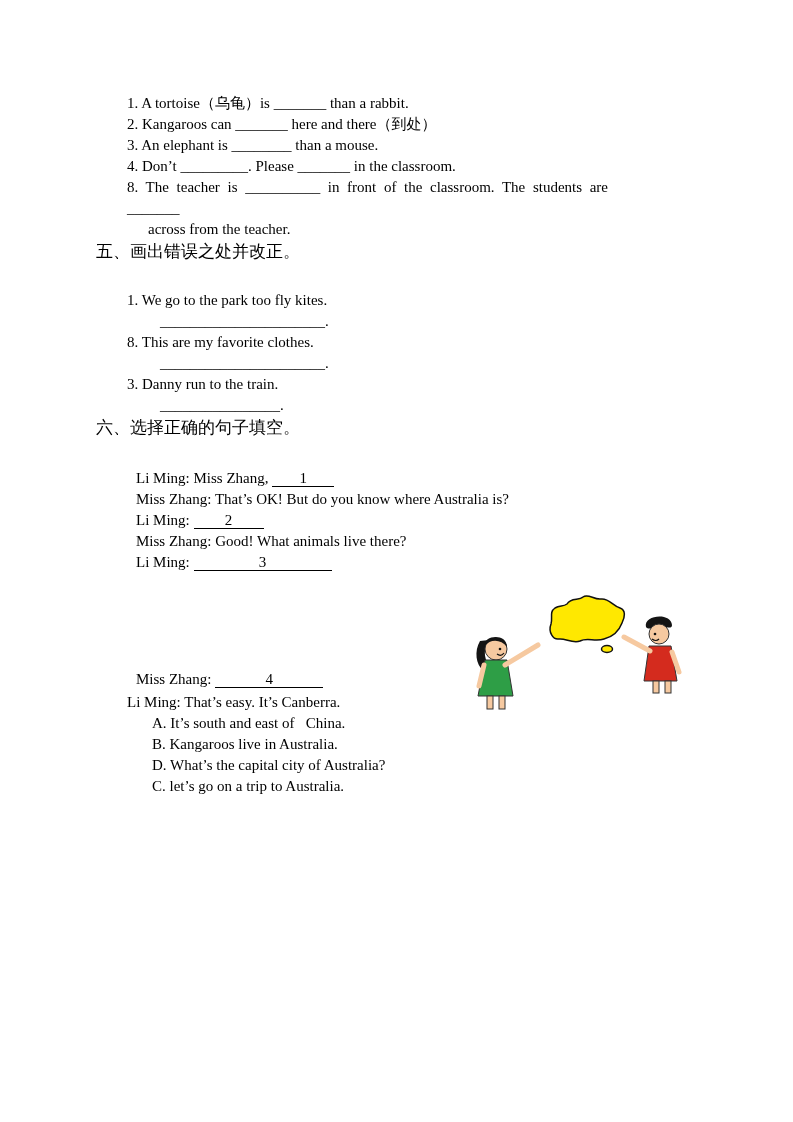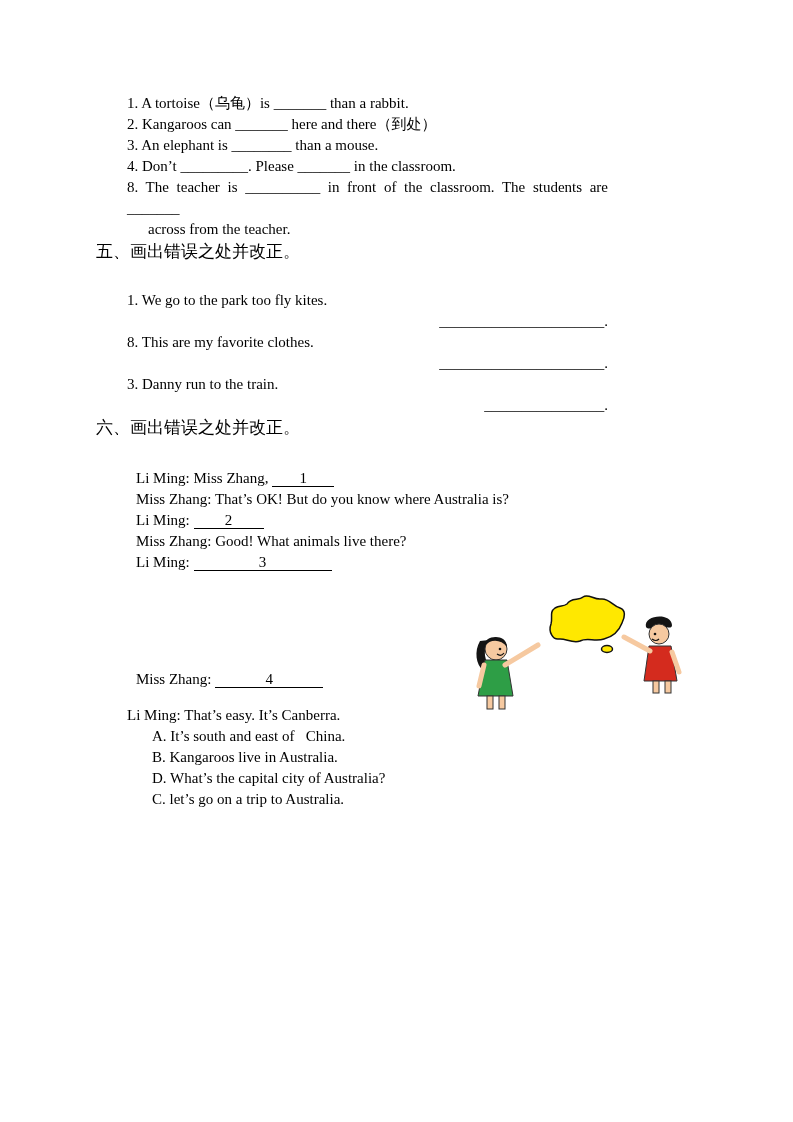--- a/index.html
+++ b/index.html
@@ -13,34 +13,34 @@
     font-family: "Liberation Serif", "DejaVu Serif", serif;
     font-size: 15px;
     line-height: 21px;
     padding: 93px 92px 0 96px;
     overflow: hidden;
   }
   .txt { white-space: pre-wrap; }
   .ind1 { margin-left: 31px; }   
   .ind2 { margin-left: 40px; }   
   .ind3 { margin-left: 56px; }   
-  .ind4 { margin-left: 64px; text-align: right; }   
+  .ind4 { margin-left: 64px; }   
   .line2 { margin-left: 52px; }
   .jline { margin-left: 31px; text-align: justify; text-align-last: justify; }
   h2.heading {
     font-size: 17px; font-weight: normal; margin: 0;
     line-height: 23px; font-family: "Liberation Serif", "DejaVu Serif", serif;
   }
   .h5 { margin-top: 30px; }
   .h6 { margin-top: 12px; }
   .h7 { margin-top: 72px; }
   .s5 { margin-top: 27px; }
   .dialogue { margin-top: 29px; }
   .d2 { margin-top: 96px; }
-  .d2 .lm { margin-top: 15px; margin-left: 31px; }
+  .d2 .lm { margin-top: 2px; margin-left: 31px; }
   .bold { font-weight: bold; }
   .blank {
     display: inline-block;
     border-bottom: 1px solid #000;
     height: 17px; line-height: 17px;
     text-align: center; vertical-align: baseline;
   }
   .b1 { width: 62px; } .b2 { width: 70px; } .b3 { width: 138px; } .b4 { width: 108px; }
   .illus { position: absolute; left: 470px; top: 593px; width: 215px; height: 125px; }
   
@@ -69,21 +69,21 @@
   <h2 class="heading h5">五、画出错误之处并改正。</h2>
   <div class="s5">
     <div class="txt ind1">1. We go to the park too fly kites.</div>
     <div class="txt ind4">______________________.</div>
     <div class="txt ind1">8. This are my favorite clothes.</div>
     <div class="txt ind4">______________________.</div>
     <div class="txt ind1">3. Danny run to the train.</div>
     <div class="txt ind4">________________.</div>
   </div>
 
-  <h2 class="heading h6">六、画出错误之处并改正。</h2>
+  <h2 class="heading h6">六、选择正确的句子填空。</h2>
 
   <div class="dialogue">
     <div class="txt ind2"><span>Li Ming: Miss Zhang, </span><span class="blank b1"><span>1</span></span></div>
     <div class="txt ind2"><span>Miss Zhang: That’s OK! But do you know where Australia is?</span></div>
     <div class="txt ind2"><span>Li Ming: </span><span class="blank b2"><span>2</span></span></div>
     <div class="txt ind2"><span>Miss Zhang: Good! What animals live there?</span></div>
     <div class="txt ind2"><span>Li Ming: </span><span class="blank b3"><span>3</span></span></div>
   </div>
 
   <div class="d2">

